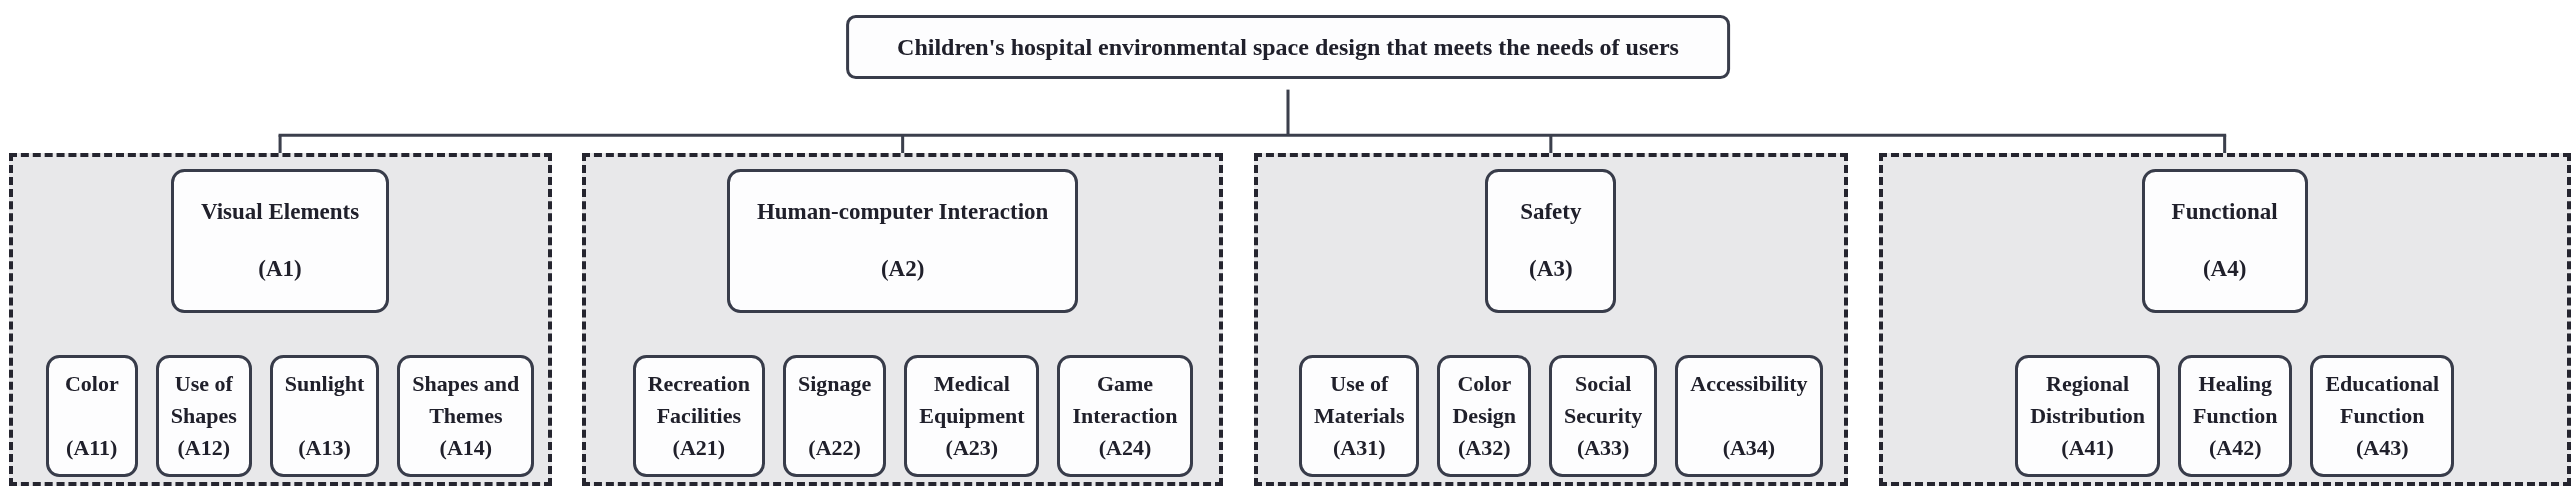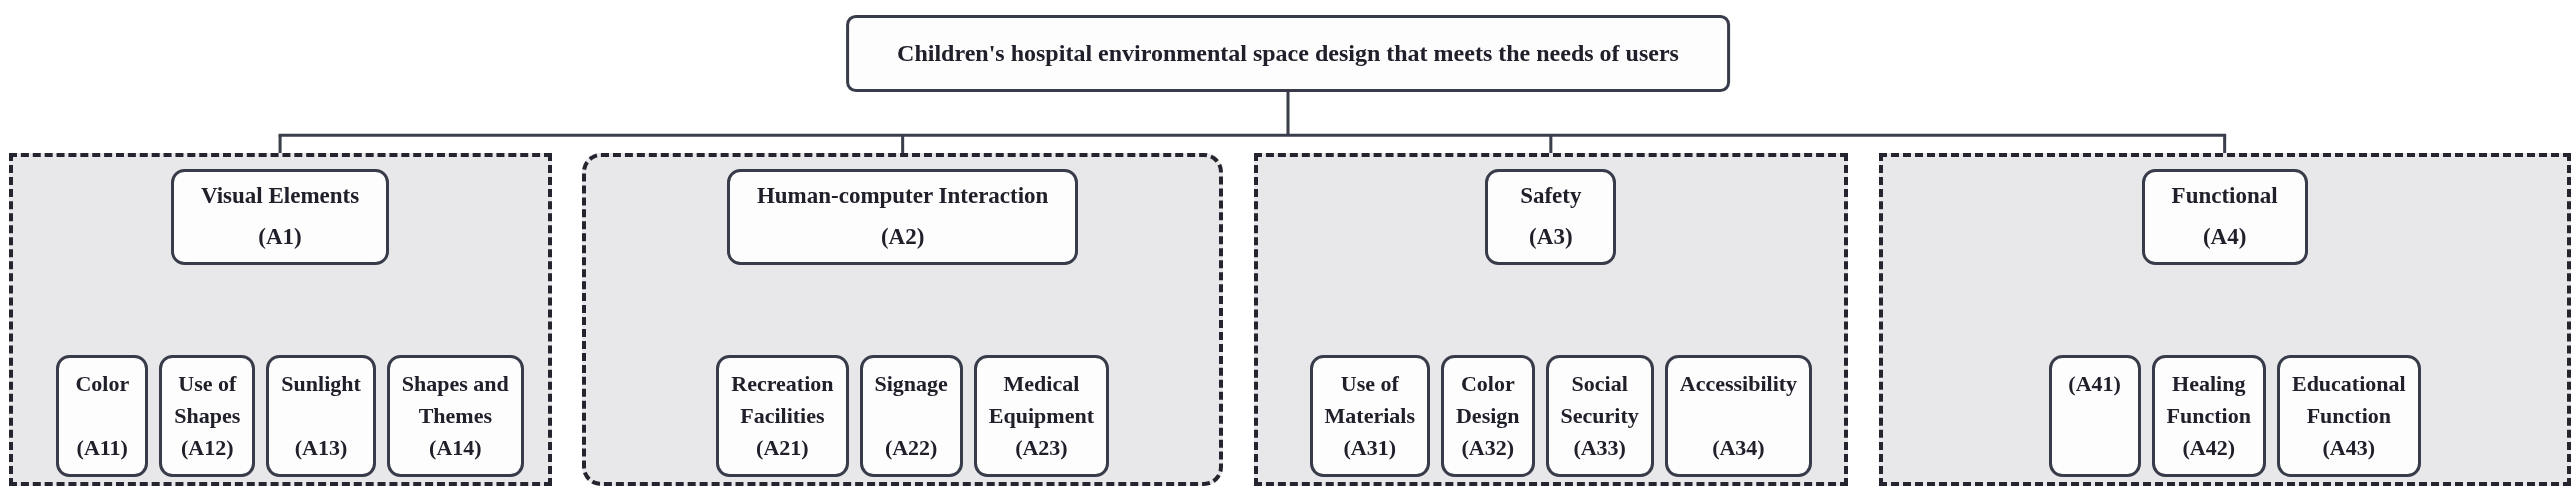--- a/index.html
+++ b/index.html
@@ -28,21 +28,21 @@
     text-align:center;
     font-weight:700;
   }
   .node-label{white-space:pre-line;}
 
   #root-node{
     position:absolute;
     top:15px;
     left:50%;
     transform:translateX(-50%);
-    height:77px;
+    height:64px;
     padding:0 48px;
     border-width:3.6px;
     border-radius:9.7px;
     justify-content:center;
     font-size:24px;
     white-space:nowrap;
     z-index:2;
   }
 
   #groups-row{
@@ -59,37 +59,37 @@
     background:var(--group-fill);
     border:4.3px dashed var(--group-border);
     display:flex;
     flex-direction:column;
     align-items:center;
     justify-content:space-between;
     padding:11.6px 6px 4.9px 6px;
     height:100%;
   }
   .group:nth-child(1){flex:0 0 21.2%;}
-  .group:nth-child(2){flex:0 0 25.0%;border-radius:19px;}
+  .group:nth-child(2){flex:0 0 25.0%;}
   .group:nth-child(3){flex:0 0 23.2%;}
   .group:nth-child(4){flex:0 0 27.0%;}
 
   .header-node{
-    height:96px;
+    height:144px;
     min-width:131px;
     padding:0 27px;
     justify-content:space-evenly;
     font-size:23px;
     line-height:32px;
   }
   .sub-row{
     display:flex;
     justify-content:center;
     align-items:stretch;
-    gap:11px;
+    gap:18px;
     margin-left:20px;
   }
   .sub-node{
     height:122px;
     min-width:92px;
     padding:9.7px 12px;
     justify-content:space-between;
     font-size:22px;
     line-height:32px;
   }
@@ -177,20 +177,25 @@
         </div>
         <div class="node sub-node">
           <div class="node-label">Signage</div>
           <div class="node-code">(A22)</div>
         </div>
         <div class="node sub-node">
           <div class="node-label">Medical
 Equipment</div>
           <div class="node-code">(A23)</div>
         </div>
+        <div class="node sub-node">
+          <div class="node-label">Game
+Interaction</div>
+          <div class="node-code">(A24)</div>
+        </div>
       </div>
     </section>
 
     <section class="group">
       <div class="node header-node">
         <div class="node-label">Safety</div>
         <div class="node-code">(A3)</div>
       </div>
       <div class="sub-row">
         <div class="node sub-node">
@@ -215,20 +220,22 @@
       </div>
     </section>
 
     <section class="group">
       <div class="node header-node">
         <div class="node-label">Functional</div>
         <div class="node-code">(A4)</div>
       </div>
       <div class="sub-row">
         <div class="node sub-node">
+          <div class="node-label">Regional
+Distribution</div>
           <div class="node-code">(A41)</div>
         </div>
         <div class="node sub-node">
           <div class="node-label">Healing
 Function</div>
           <div class="node-code">(A42)</div>
         </div>
         <div class="node sub-node">
           <div class="node-label">Educational
 Function</div>

